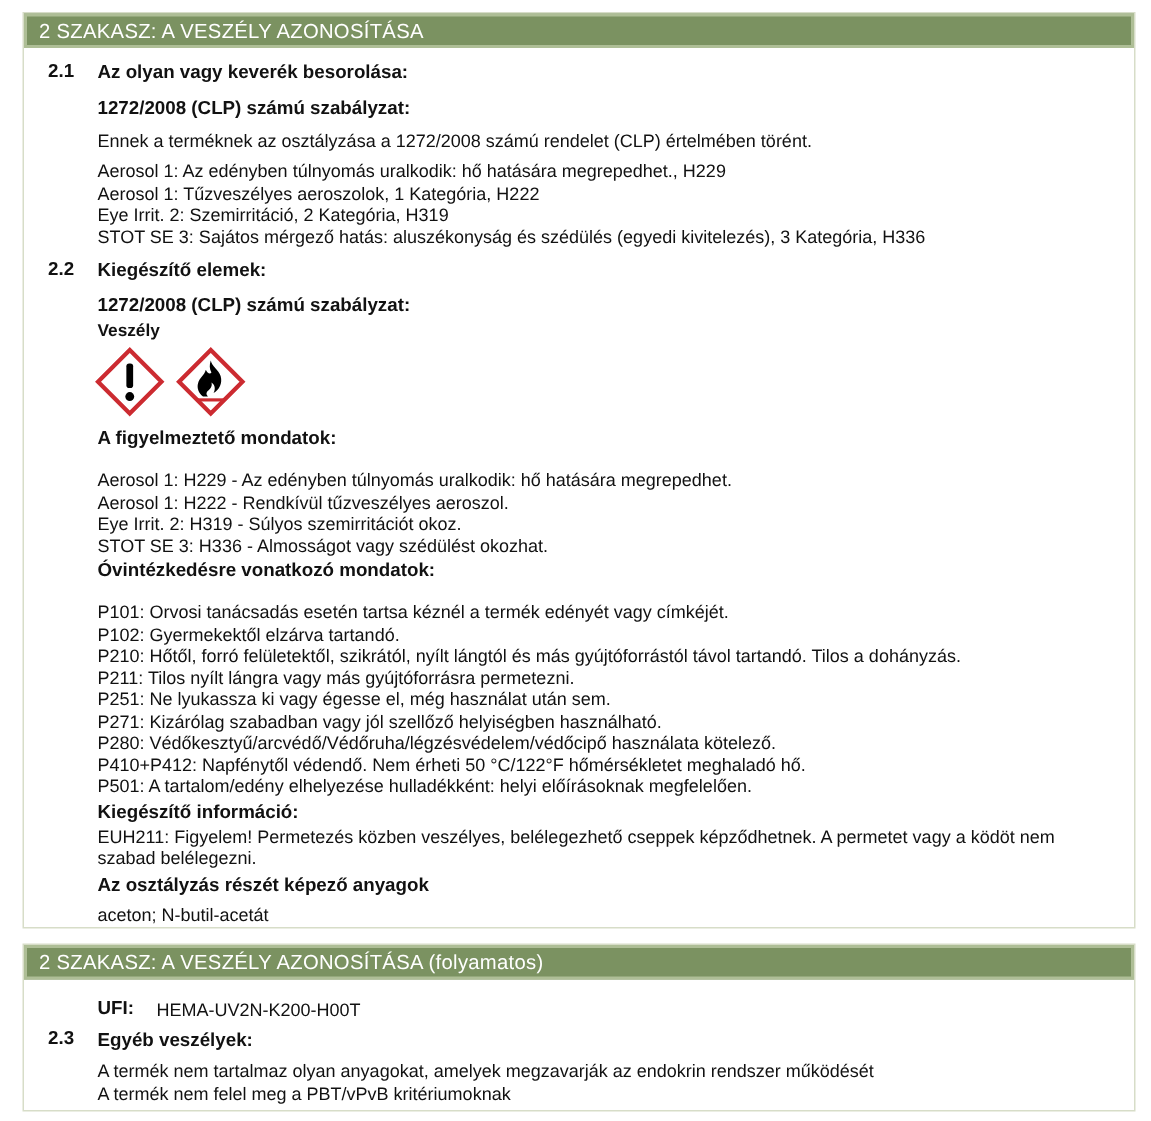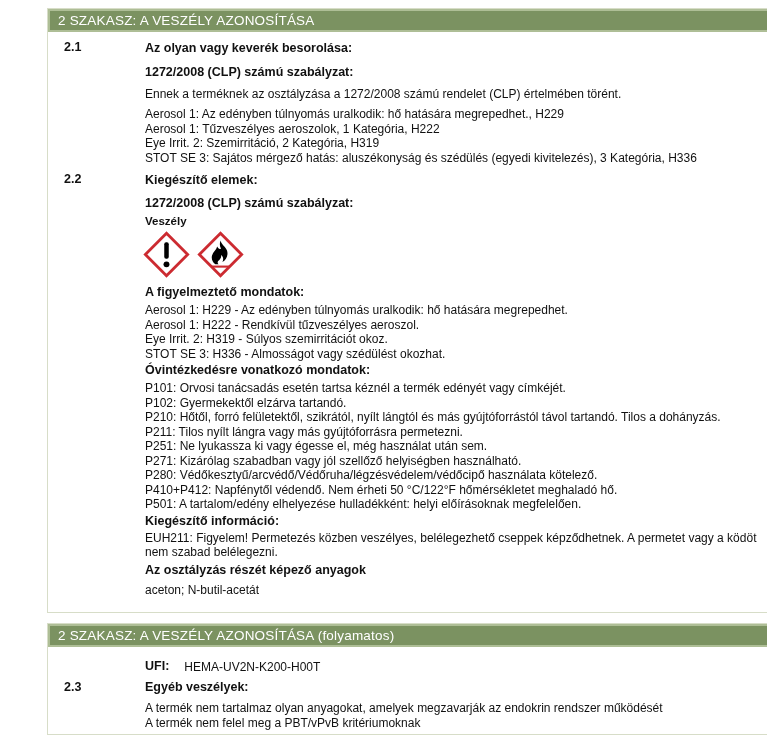--- a/index.html
+++ b/index.html
@@ -1,37 +1,37 @@
 <!DOCTYPE html>
 <html><head>
 <meta charset="utf-8">
 <style>
   * { margin:0; padding:0; box-sizing:border-box; }
   html,body { width:767px; height:747px; background:#ffffff; overflow:hidden;
               font-family:"Liberation Sans", sans-serif; color:#111; }
-  .page { position:relative; width:690px; height:747px; padding-top:8px;padding-left:32px; }
+  .page { position:relative; width:690px; height:747px; padding-top:8px; }
 
   .section-box { margin-left:15px; width:742px; border:1px solid #d7ddc8; background:#fff; }
   .box1 { min-height:605px; }
   .box2 { margin-top:10px; min-height:112px; }
 
   .section-bar { height:23px; background:#7b9261; border:2px solid #aebe96;
                  display:flex; align-items:center; padding-left:8px; }
   .section-bar .bar-title { color:#ffffff; font-size:13.5px; letter-spacing:.2px; }
 
-  .row { display:flex;gap:48px; }
+  .row { display:flex; }
   .num-col { width:33px; padding-left:16px; font-weight:bold; font-size:12.5px; flex:0 0 49px; }
   .content-col { flex:1; padding-right:14px; }
 
   .h-bold { font-weight:bold; font-size:12.5px; line-height:16px; }
   .body-line { font-size:12px; line-height:14.5px; }
   .para { font-size:12px; line-height:15px; }
 
   .mt8{margin-top:8px;} .mt7{margin-top:7px;} .mt6{margin-top:6px;}
-  .mt5{margin-top:5px;align-items:center;} .mt4{margin-top:4px;} .mt3{margin-top:3px;}
+  .mt5{margin-top:5px;} .mt4{margin-top:4px;} .mt3{margin-top:13px;}
   .mt2{margin-top:2px;} .mt1{margin-top:1px;} .mt12{margin-top:12px;}
 
   .pictogram-row { display:flex; gap:7px; margin-top:3px; margin-left:-2px; }
   .pictogram { width:47px; height:47px; }
   .pictogram svg { width:100%; height:100%; display:block; }
 
   .ufi-row { display:flex; }
   .ufi-label { font-weight:bold; font-size:12.5px; }
   .ufi-value { font-size:12px; margin-left:15px; padding-top:1px; }
 

